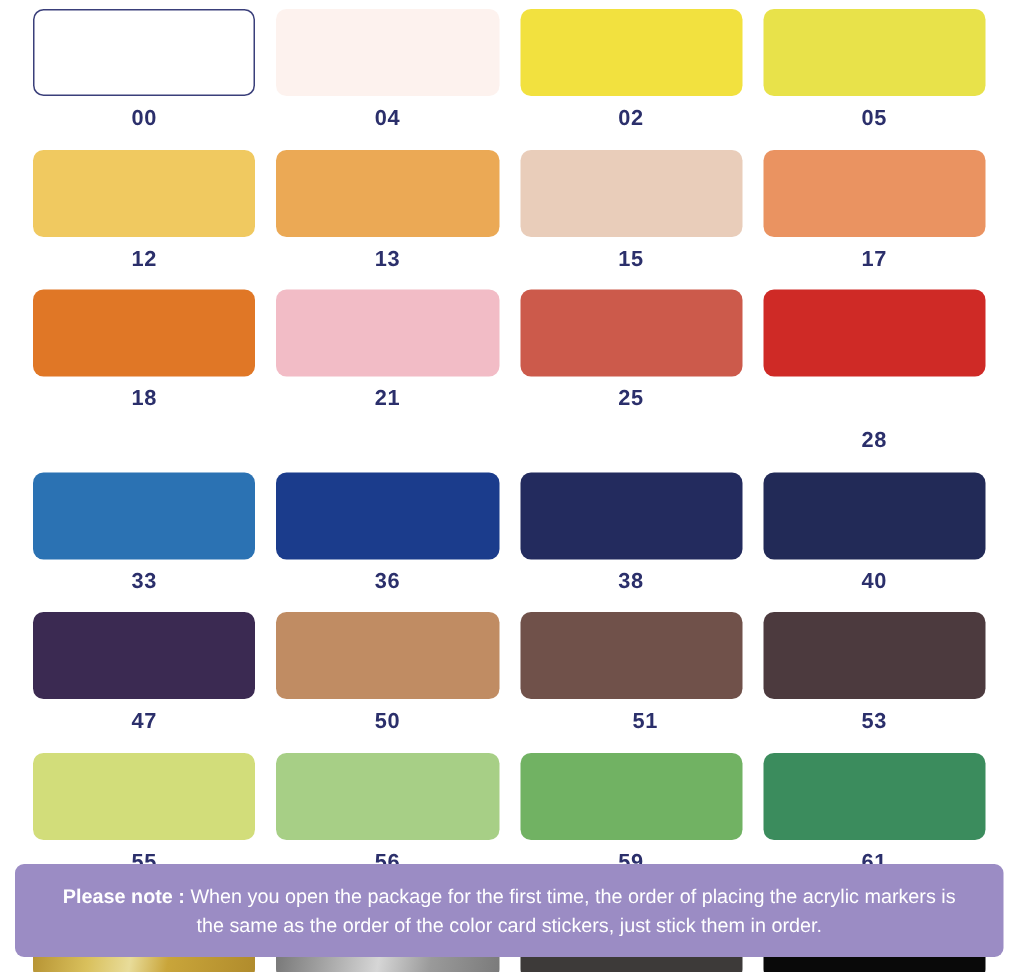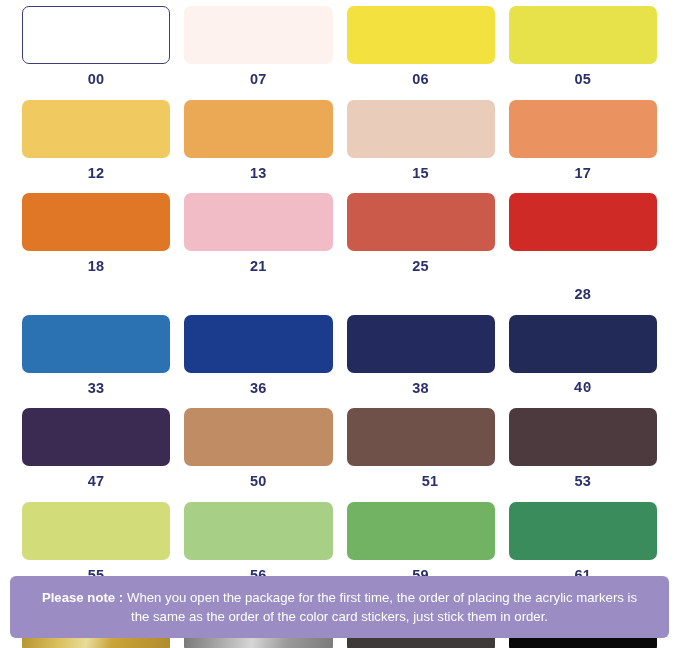--- a/index.html
+++ b/index.html
@@ -76,25 +76,25 @@
 
 <div class="chart-wrap">
 
   <div class="swatch-grid">
       <div class="swatch-cell">
         <div class="swatch-chip" style="background: rgb(255, 255, 255); border: 1.5px solid rgb(58, 63, 122);"></div>
         <div class="swatch-label" style="color: rgb(43, 47, 107);">00</div>
       </div>
       <div class="swatch-cell">
         <div class="swatch-chip" style="background: rgb(253, 242, 238);"></div>
-        <div class="swatch-label" style="color: rgb(43, 47, 107);">07</div>
+        <div class="swatch-label" style="color: rgb(43, 47, 107);">04</div>
       </div>
       <div class="swatch-cell">
         <div class="swatch-chip" style="background: rgb(242, 225, 63);"></div>
-        <div class="swatch-label" style="color: rgb(43, 47, 107);">06</div>
+        <div class="swatch-label" style="color: rgb(43, 47, 107);">02</div>
       </div>
       <div class="swatch-cell">
         <div class="swatch-chip" style="background: rgb(232, 226, 74);"></div>
         <div class="swatch-label" style="color: rgb(43, 47, 107);">05</div>
       </div>
       <div class="swatch-cell">
         <div class="swatch-chip" style="background: rgb(240, 201, 96);"></div>
         <div class="swatch-label" style="color: rgb(43, 47, 107);">12</div>
       </div>
       <div class="swatch-cell">
@@ -132,21 +132,21 @@
       <div class="swatch-cell">
         <div class="swatch-chip" style="background: rgb(27, 60, 140);"></div>
         <div class="swatch-label" style="color: rgb(43, 47, 107);">36</div>
       </div>
       <div class="swatch-cell">
         <div class="swatch-chip" style="background: rgb(35, 43, 94);"></div>
         <div class="swatch-label" style="color: rgb(43, 47, 107);">38</div>
       </div>
       <div class="swatch-cell">
         <div class="swatch-chip" style="background: rgb(34, 42, 87);"></div>
-        <div class="swatch-label" style="color: rgb(43, 47, 107); font-family: Liberation Mono, monospace;">40</div>
+        <div class="swatch-label" style="color: rgb(43, 47, 107);">40</div>
       </div>
       <div class="swatch-cell">
         <div class="swatch-chip" style="background: rgb(59, 42, 82);"></div>
         <div class="swatch-label" style="color: rgb(43, 47, 107);">47</div>
       </div>
       <div class="swatch-cell">
         <div class="swatch-chip" style="background: rgb(192, 140, 99);"></div>
         <div class="swatch-label" style="color: rgb(43, 47, 107);">50</div>
       </div>
       <div class="swatch-cell">

